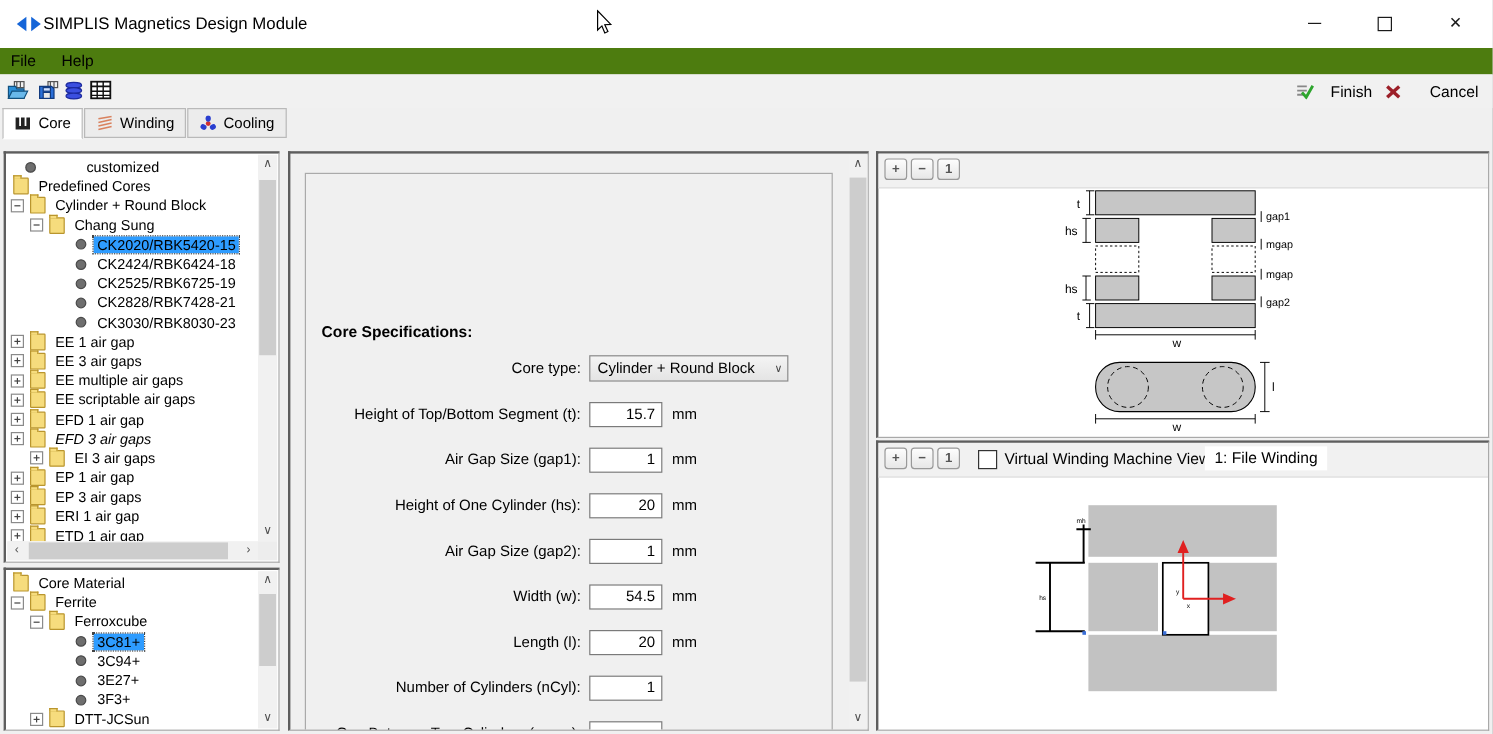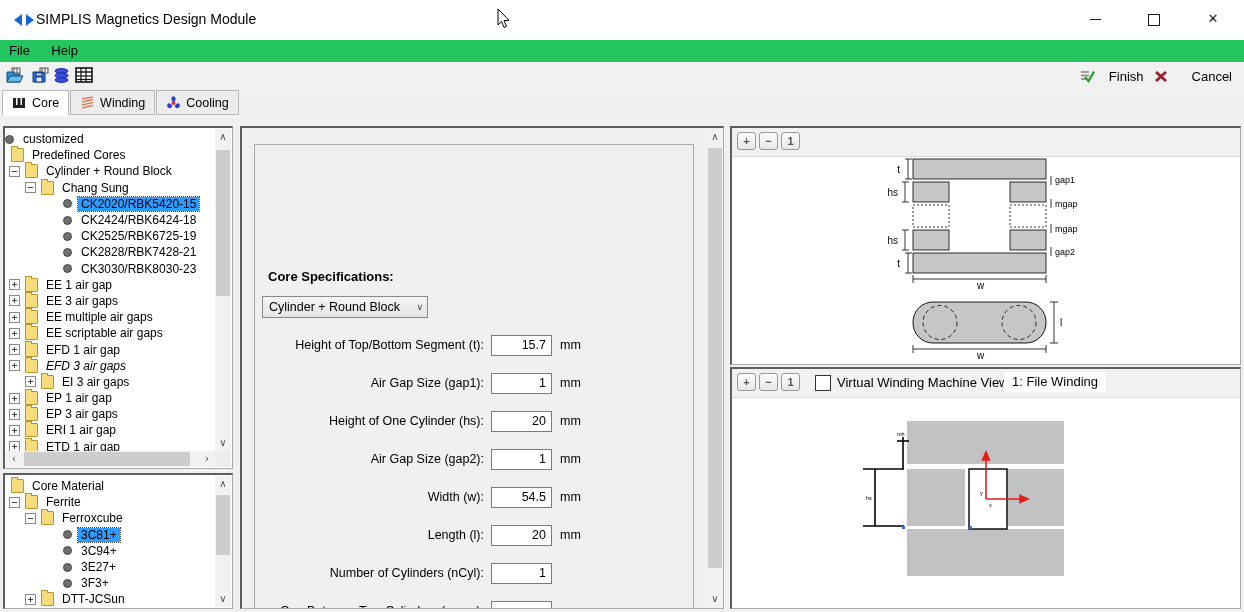--- a/index.html
+++ b/index.html
@@ -5,21 +5,21 @@
   html,body{margin:0;padding:0;background:#d8d8d8;font-family:"Liberation Sans",sans-serif;}
   .window{position:relative;width:1244px;height:612px;background:#f0f0f0;outline:1px solid #7f7f7f;overflow:hidden;font-size:12px;color:#000;}
   
   .titlebar{position:absolute;left:0;top:0;width:100%;height:40px;background:#ffffff;}
   .appicon{position:absolute;left:13px;top:13px;}
   .title-text{position:absolute;left:36px;top:11px;font-size:14px;}
   .winbtn{position:absolute;top:0;width:46px;height:38px;text-align:center;line-height:38px;color:#1a1a1a;}
   .minglyph{display:inline-block;width:11px;height:1px;background:#1a1a1a;vertical-align:middle;}
   .maxglyph{display:inline-block;width:10px;height:10px;border:1px solid #1a1a1a;vertical-align:middle;}
   .closeglyph{font-size:13px;}
-  .menubar{position:absolute;left:0;top:40px;width:100%;height:22px;background:#22c55e;}
+  .menubar{position:absolute;left:0;top:40px;width:100%;height:22px;background:#4d7c0f;}
   .menuitem{display:inline-block;padding:3px 9px 0 9px;font-size:13px;}
   .toolbar{position:absolute;left:0;top:62px;width:100%;height:28px;background:#f1f1f1;}
   .tbicon{position:absolute;top:5px;}
   .tb-right{position:absolute;right:6px;top:4px;height:20px;display:flex;align-items:center;gap:4px;font-size:13px;}
   .tb-right .lbl{padding:0 6px 0 2px;}
   
   .tabbar{position:absolute;left:2px;top:90px;height:24px;display:flex;}
   .tab{height:23px;display:flex;align-items:center;gap:5px;padding:0 9px;border:1px solid #b9b9b9;background:#ececec;font-size:12.5px;margin-right:1px;}
   .tab.active{background:#ffffff;border-bottom:1px solid #ffffff;height:24px;}
   
@@ -162,21 +162,21 @@
         <ellipse cx="7.5" cy="2.8" rx="2.2" ry="2.6" fill="#2a3fd0"></ellipse>
         <ellipse cx="3.6" cy="9.8" rx="2.6" ry="2.2" fill="#2a3fd0" transform="rotate(30 3.6 9.8)"></ellipse>
         <ellipse cx="11.4" cy="9.8" rx="2.6" ry="2.2" fill="#2a3fd0" transform="rotate(-30 11.4 9.8)"></ellipse>
       </svg>
       <span>Cooling</span>
     </div>
   </div>
 
   <div class="panel" id="treePanel">
     <div class="tree" id="coreTree" style="bottom:17px">
-        <div class="trow" style="padding-left: 0;">
+        <div class="trow" style="padding-left: 16px; gap: 33px;">
           <span class="bullet"></span>
           <span class="tlabel">customized</span>
         </div>
         <div class="trow" style="padding-left: 6px;">
           <span class="folder"></span>
           <span class="tlabel">Predefined Cores</span>
         </div>
         <div class="trow" style="padding-left: 4px;">
           <span class="exp minus"></span>
           <span class="folder"></span>
@@ -319,20 +319,21 @@
       <div class="thumb" style="left:1px;right:1px;top:19px;height:60px"></div>
       <span class="sarrow" style="bottom:0">∨</span>
     </div>
   </div>
 
   <div class="panel" id="formPanel">
     <div class="groupbox">
       <div class="fheading">Core Specifications:</div>
       <div id="formRows">
           <div class="frow">
+            <span class="flabel">Core type:</span>
             <div class="fselect"><span>Cylinder + Round Block</span><span class="chev">∨</span></div>
           </div>
           <div class="frow">
             <span class="flabel">Height of Top/Bottom Segment (t):</span>
             <div class="finput">15.7</div>
             <span class="funit">mm</span>
           </div>
           <div class="frow">
             <span class="flabel">Air Gap Size (gap1):</span>
             <div class="finput">1</div>

